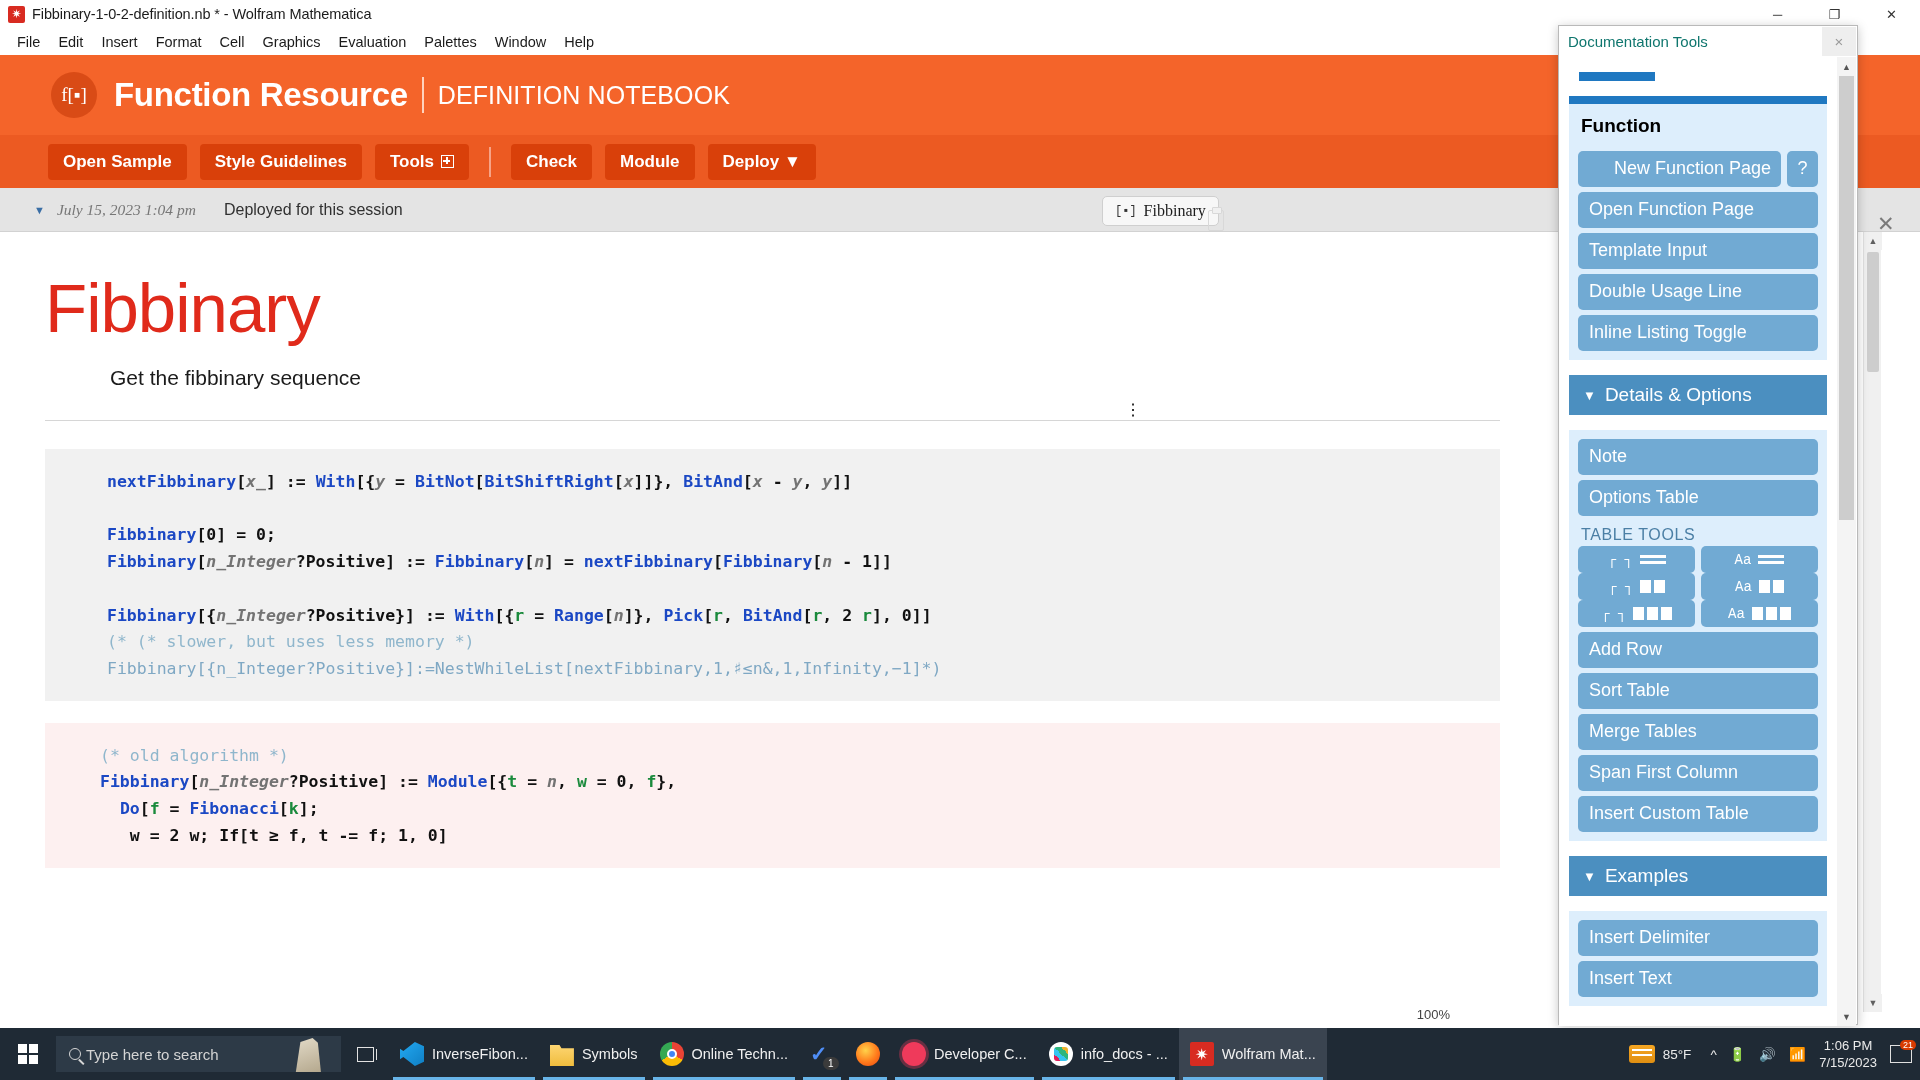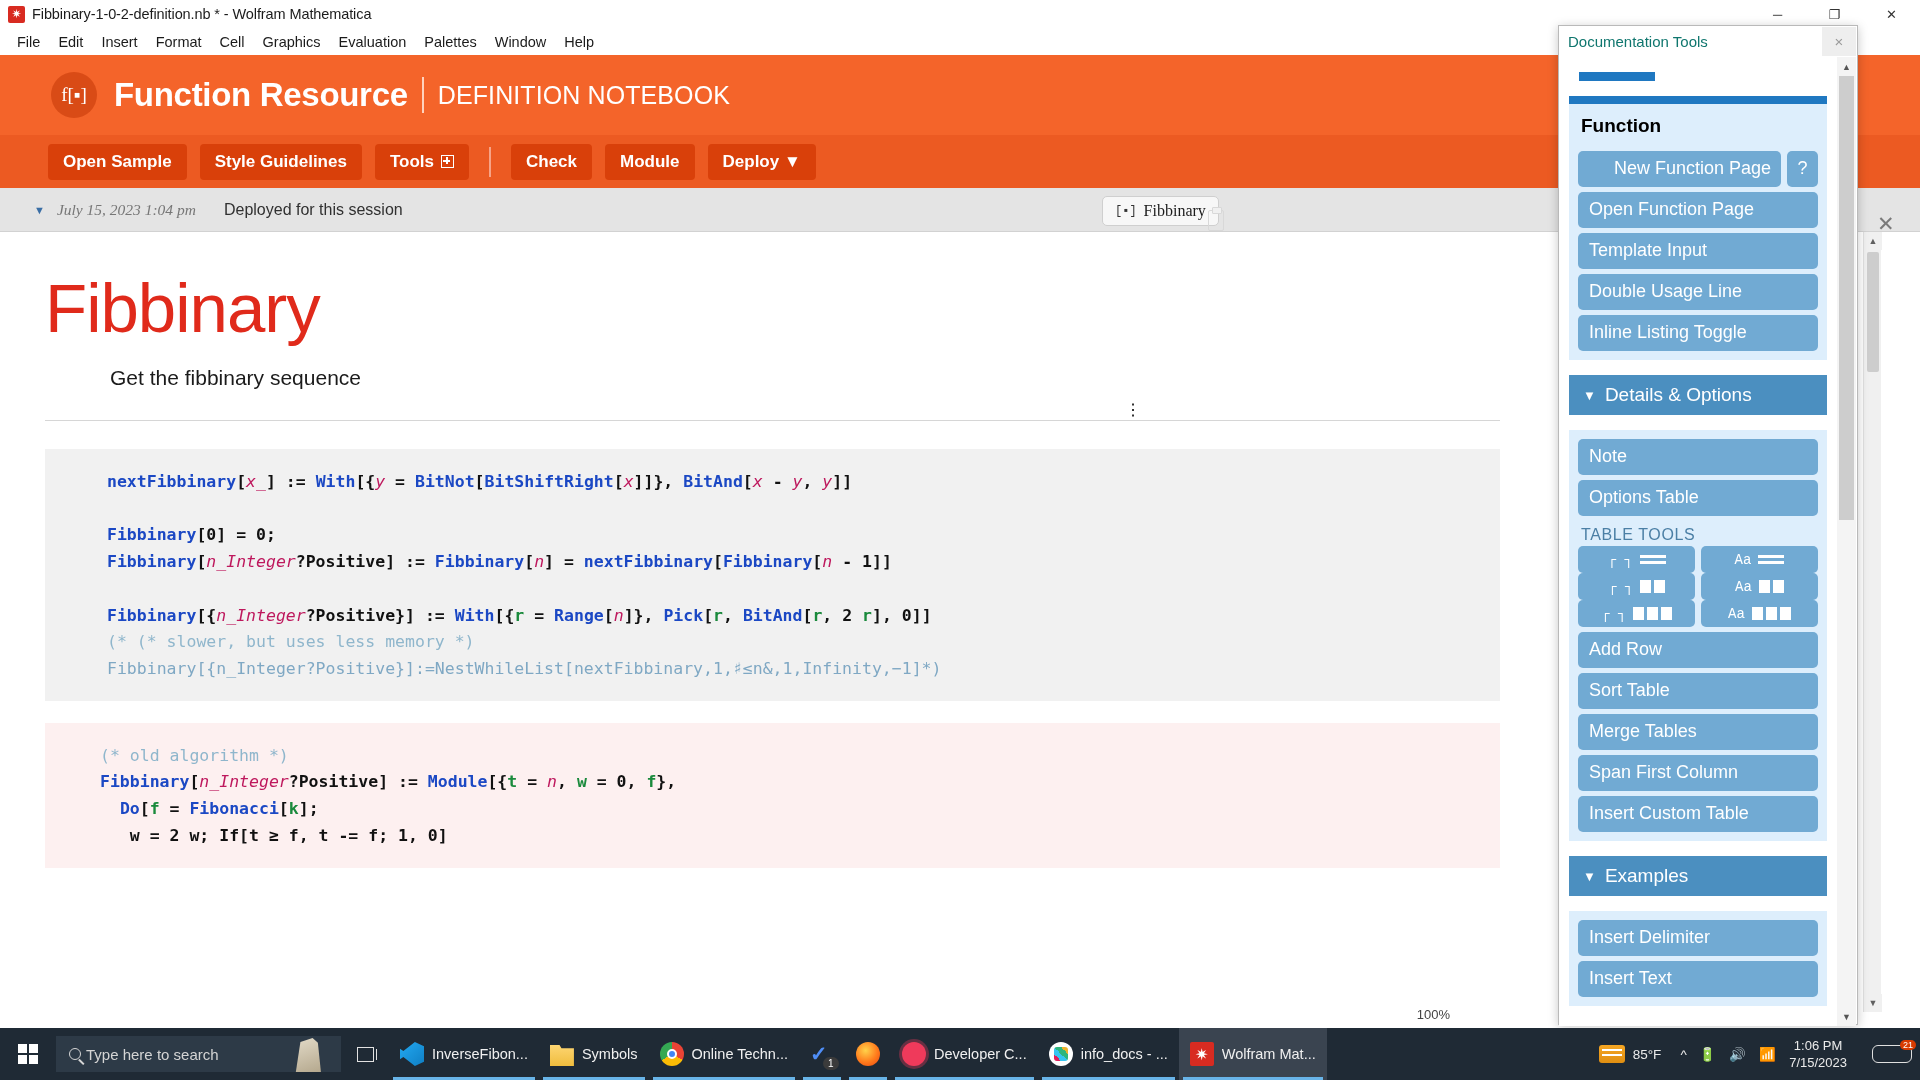--- a/index.html
+++ b/index.html
@@ -146,21 +146,21 @@
   .code-cell {
     margin-left: 45px; width: 1455px; padding: 20px 0 18px 62px;
     font-family: "DejaVu Sans Mono", monospace; font-size: 16.5px;
     line-height: 1.62; white-space: pre;
   }
   .code-cell.gray { background: #f1f1f1; margin-top: 28px; }
   .code-cell.pink { background: #fdf0f0; margin-top: 22px; padding-left: 55px; }
 
   .tk-fn    { color: #1b48c4; font-weight: bold; }
   .tk-blk   { color: #111111; font-weight: bold; }
-  .tk-var   { color: #be185d; font-style: italic; font-weight: normal; }
+  .tk-var   { color: #737373; font-style: italic; font-weight: bold; }
   .tk-local { color: #1a8a3c; font-weight: bold; }
   .tk-cmt   { color: #8fb6cc; }
   .tk-dim   { color: #7fa8c4; }
 
   
   .nb-scroll {
     position: absolute; top: 232px; left: 1863px; width: 18px; height: 780px;
     background: #f0f0f0; border-left: 1px solid #e0e0e0;
   }
   .nb-scroll .arrow {
@@ -321,22 +321,22 @@
   .weather-ico {
     width: 26px; height: 18px; background: linear-gradient(#f5a623,#e08f12);
     border-radius: 3px; position: relative;
   }
   .weather-ico::after {
     content: ""; position: absolute; left: 3px; top: 4px; right: 3px;
     height: 2px; background: #fff; box-shadow: 0 5px 0 #fff;
   }
   .clock { text-align: center; line-height: 1.32; font-size: 13px; cursor: pointer; }
   .notif {
-    width: 40px; height: 18px; border: 1.5px solid #e0e0e0; border-radius: 6px;
-    position: relative; cursor: pointer; margin-left: 12px;
+    width: 22px; height: 18px; border: 1.5px solid #e0e0e0; border-radius: 0;
+    position: relative; cursor: pointer; margin-left: 0;
   }
   .badge-count {
     position: absolute; right: -5px; top: -6px; background: #d83b01; color: #fff;
     font-size: 9px; border-radius: 7px; padding: 0 3px;
   }
 
   
   .zoom-ind {
     position: absolute; right: 470px; bottom: 58px; font-size: 13px; color: #444;
   }

